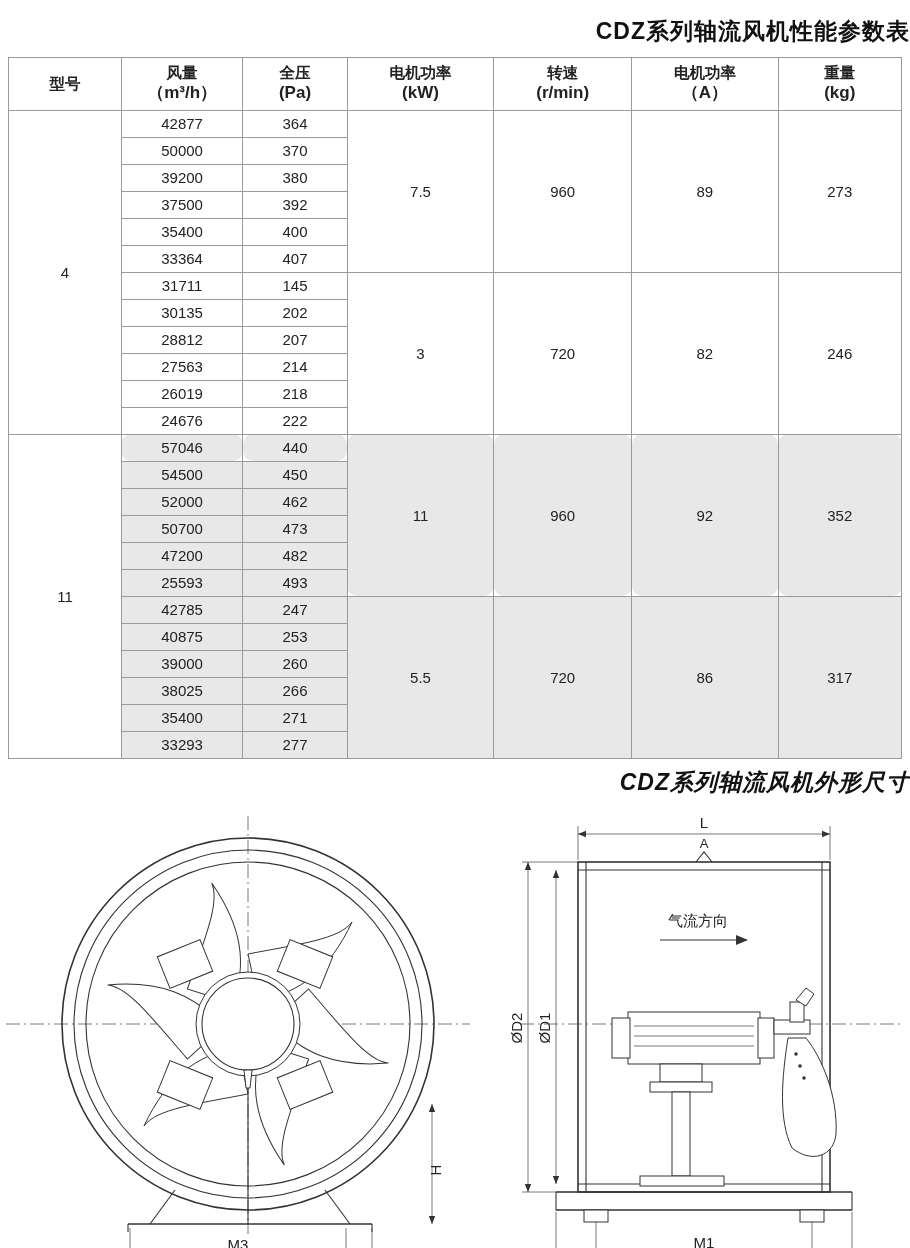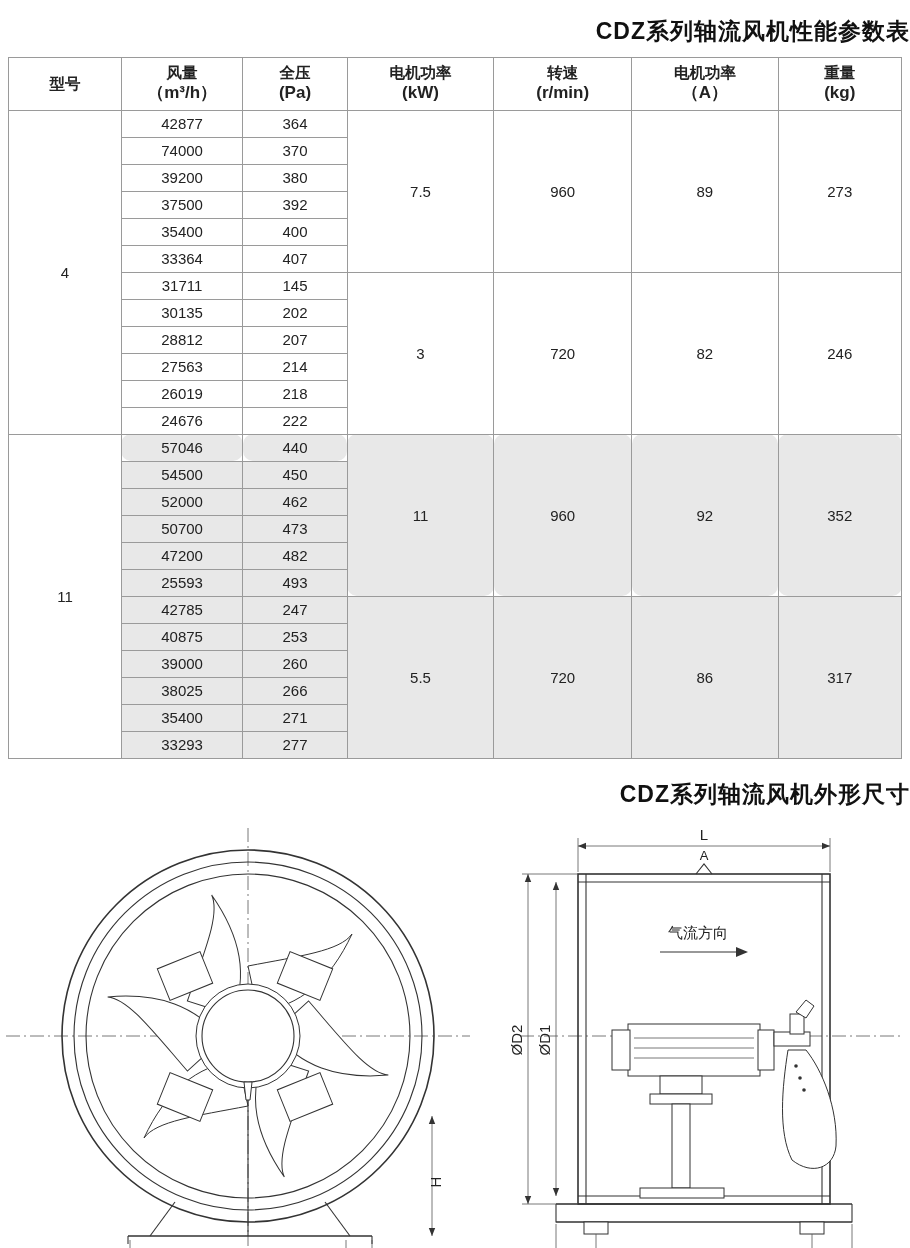--- a/index.html
+++ b/index.html
@@ -66,22 +66,23 @@
     background: #e8e8e8;
   }
   .thick-top td, .thick-top th {
     border-top: 2px solid #6f6f6f;
     border-radius: 10px;
   }
   .outer-left { border-left: 2px solid #6f6f6f; }
   .outer-right { border-right: 2px solid #6f6f6f; }
 
   #dim-title {
-    padding-top: 20px;
+    padding-top: 8px;
     padding-bottom: 6px;
+    font-style: italic;
   }
   .drawings {
     position: relative;
     width: 910px;
     height: 500px;
   }
   svg { display: block; }
   .ln { stroke: #333; fill: none; stroke-width: 1.1; }
   .ln2 { stroke: #333; fill: none; stroke-width: 1.6; }
   .thin { stroke: #555; fill: none; stroke-width: 0.8; }
@@ -142,21 +143,21 @@
         <tr>
           <td class="model outer-left" rowspan="12">4</td>
           <td>42877</td>
           <td>364</td>
           <td rowspan="6">7.5</td>
           <td rowspan="6">960</td>
           <td rowspan="6">89</td>
           <td rowspan="6" class="outer-right">273</td>
         </tr>
         <tr>
-          <td>74000</td>
+          <td>50000</td>
           <td>370</td>
         </tr>
         <tr>
           <td>39200</td>
           <td>380</td>
         </tr>
         <tr>
           <td>37500</td>
           <td>392</td>
         </tr>

